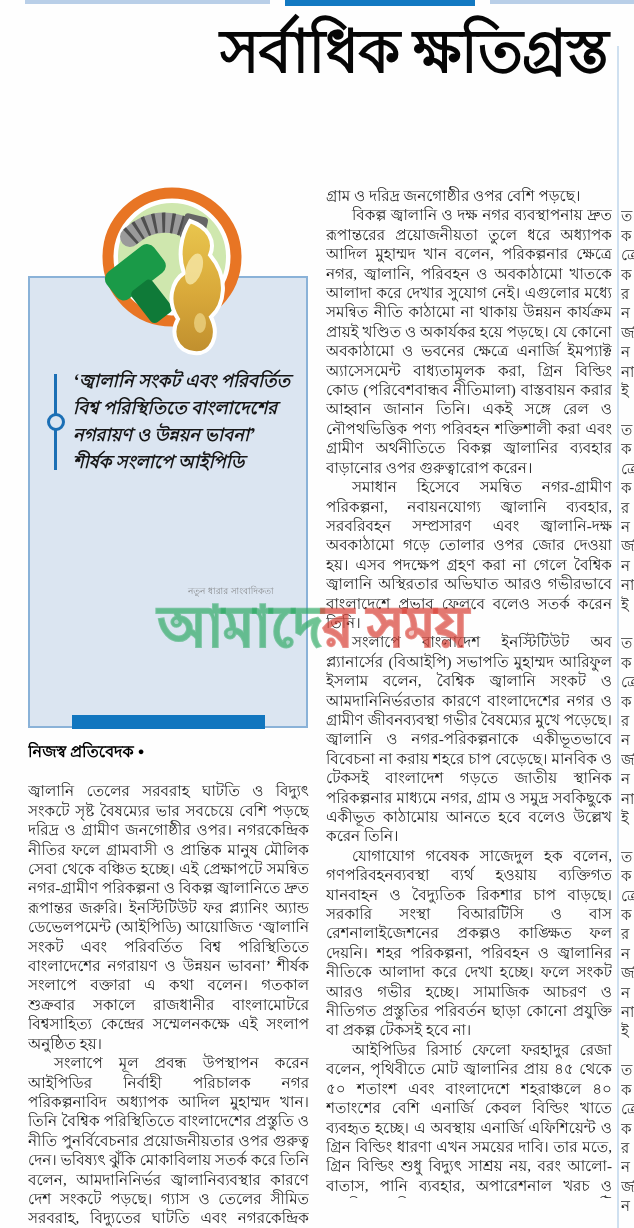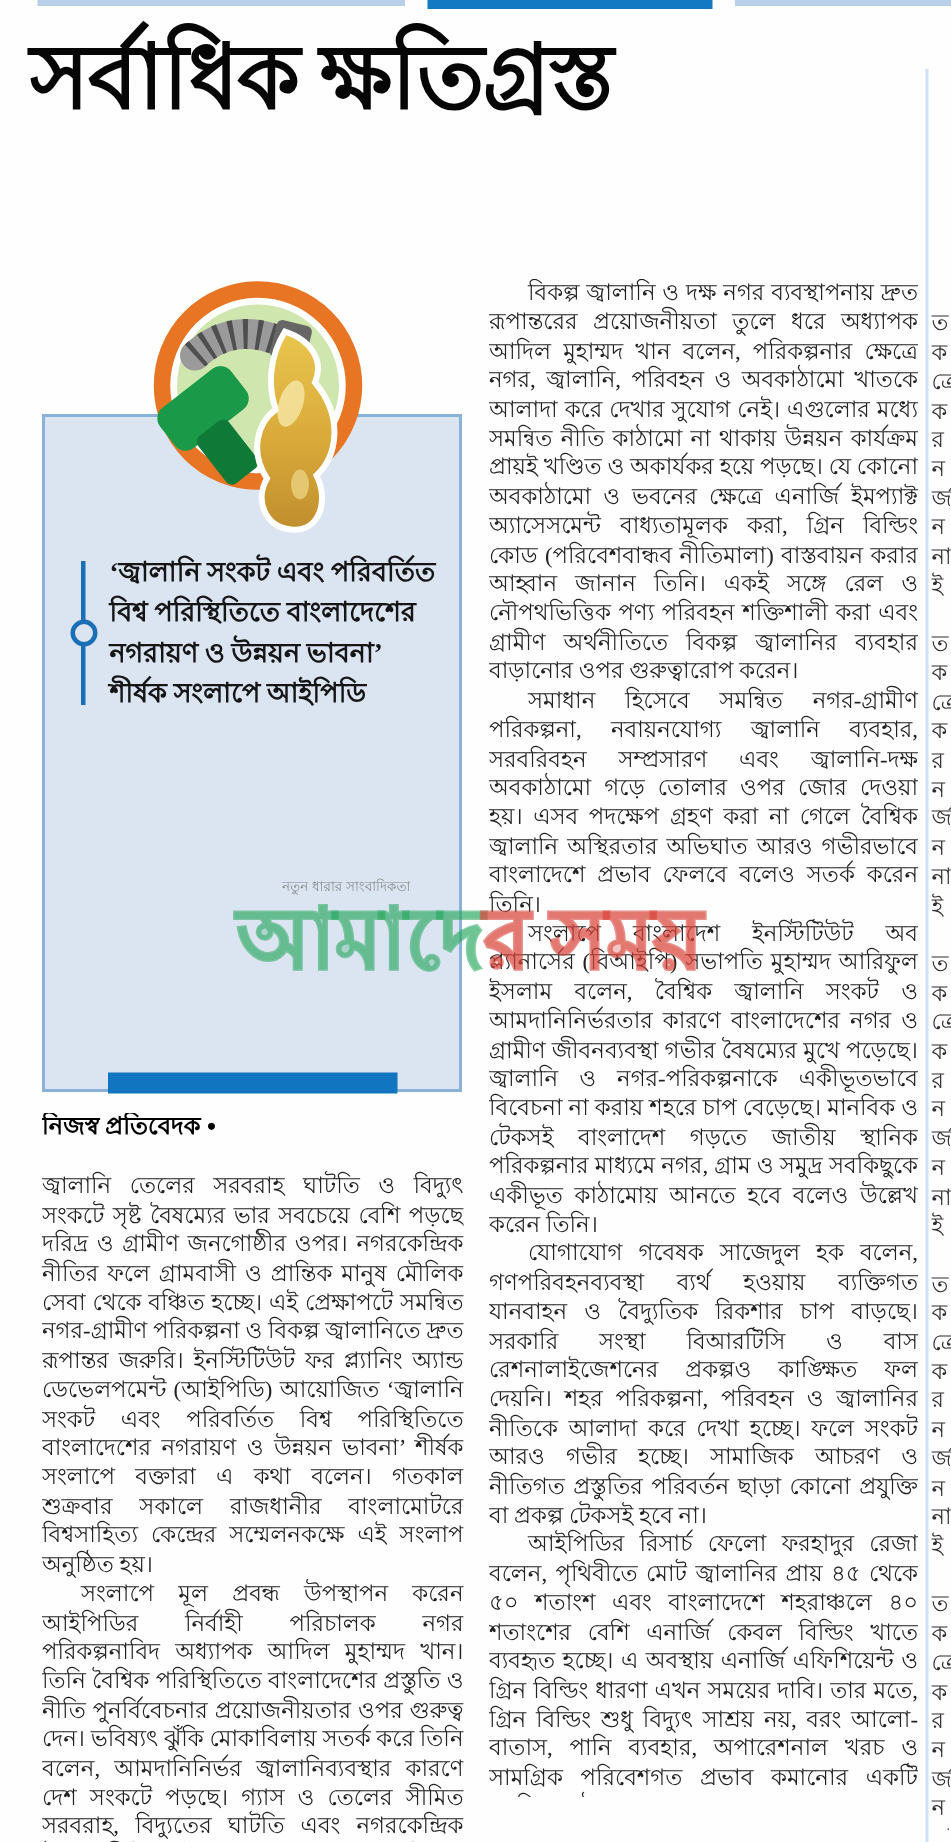--- a/index.html
+++ b/index.html
@@ -6,33 +6,33 @@
   .canvas{position:relative;width:634px;height:1228px;background:#fefefe;overflow:hidden;
           font-family:"Liberation Serif", serif;color:#1c1c1c;}
 
   
   .topbar{position:absolute;top:0;}
   .topbar-1{left:25px;width:245px;height:4px;background:#b9cfe8;}
   .topbar-2{left:285px;width:190px;height:6px;background:#1379c2;}
   .topbar-3{left:490px;width:144px;height:4px;background:#b9cfe8;}
 
   
-  .headline{position:absolute;left:20px;right:26px;top:12px;margin:0;text-align:left;
+  .headline{position:absolute;left:20px;right:26px;top:12px;margin:0;text-align:right;
             font-weight:700;color:#060606;font-size:60px;line-height:80px;letter-spacing:-1px;}
   .headline span{display:block;}
 
   
   .quote-box{position:absolute;left:28px;top:276px;width:280px;height:452px;box-sizing:border-box;
              background:#dbe5f1;border:2px solid #8ab2d8;z-index:1;}
   .quote-item{display:flex;align-items:stretch;margin:0 12px 14px 24px;}
   .quote-item.first{margin-top:90px;}
   .rail{position:relative;width:3px;background:#1b6fb5;margin:6px 16px 6px 0;flex:0 0 3px;}
   .ring{position:absolute;left:50%;top:50%;transform:translate(-50%,-50%);width:12px;height:12px;
         border:3px solid #1b6fb5;border-radius:50%;background:#dbe5f1;box-sizing:content-box;}
-  .quote-item p{margin:0;font-size:18px;line-height:27px;color:#161616;font-weight:600;}
+  .quote-item p{margin:0;font-size:18px;line-height:27px;color:#161616;font-weight:600;font-style:italic;}
 
   .box-bottom-bar{position:absolute;left:72px;top:715px;width:193px;height:14px;background:#1176bf;z-index:6;}
 
   
   .photo{position:absolute;left:90px;top:183px;z-index:5;}
 
   
   .col{position:absolute;text-align:justify;font-size:15.2px;line-height:19.4px;color:#222;overflow:hidden;}
   .col-left{left:28px;top:742px;width:281px;height:486px;}
   .col-right{left:326px;top:186px;width:286px;height:1012px;}
@@ -110,20 +110,21 @@
     </g>
   </svg>
 
   <div class="col col-left">
     <p class="byline"><span>নিজস্ব প্রতিবেদক</span> <span class="dot">●</span></p>
     <p class="body-p">জ্বালানি তেলের সরবরাহ ঘাটতি ও বিদ্যুৎ সংকটে সৃষ্ট বৈষম্যের ভার সবচেয়ে বেশি পড়ছে দরিদ্র ও গ্রামীণ জনগোষ্ঠীর ওপর। নগরকেন্দ্রিক নীতির ফলে গ্রামবাসী ও প্রান্তিক মানুষ মৌলিক সেবা থেকে বঞ্চিত হচ্ছে। এই প্রেক্ষাপটে সমন্বিত নগর-গ্রামীণ পরিকল্পনা ও বিকল্প জ্বালানিতে দ্রুত রূপান্তর জরুরি। ইনস্টিটিউট ফর প্ল্যানিং অ্যান্ড ডেভেলপমেন্ট (আইপিডি) আয়োজিত ‘জ্বালানি সংকট এবং পরিবর্তিত বিশ্ব পরিস্থিতিতে বাংলাদেশের নগরায়ণ ও উন্নয়ন ভাবনা’ শীর্ষক সংলাপে বক্তারা এ কথা বলেন। গতকাল শুক্রবার সকালে রাজধানীর বাংলামোটরে বিশ্বসাহিত্য কেন্দ্রের সম্মেলনকক্ষে এই সংলাপ অনুষ্ঠিত হয়।</p>
     <p class="body-p indent">সংলাপে মূল প্রবন্ধ উপস্থাপন করেন আইপিডির নির্বাহী পরিচালক নগর পরিকল্পনাবিদ অধ্যাপক আদিল মুহাম্মদ খান। তিনি বৈশ্বিক পরিস্থিতিতে বাংলাদেশের প্রস্তুতি ও নীতি পুনর্বিবেচনার প্রয়োজনীয়তার ওপর গুরুত্ব দেন। ভবিষ্যৎ ঝুঁকি মোকাবিলায় সতর্ক করে তিনি বলেন, আমদানিনির্ভর জ্বালানিব্যবস্থার কারণে দেশ সংকটে পড়ছে। গ্যাস ও তেলের সীমিত সরবরাহ, বিদ্যুতের ঘাটতি এবং নগরকেন্দ্রিক উন্নয়ন নীতিতে বৈষম্য বাড়ছে। ভবন ও পরিবহন খাতে অতিরিক্ত জ্বালানিনির্ভরতা, এসিনির্ভর স্থাপনা ও প্রাইভেট কারের প্রবণতা পরিস্থিতিকে আরও জটিল করেছে। যার প্রভাব</p>
   </div>
 
   <div class="col col-right">
+    <p class="body-p">গ্রাম ও দরিদ্র জনগোষ্ঠীর ওপর বেশি পড়ছে।</p>
     <p class="body-p indent">বিকল্প জ্বালানি ও দক্ষ নগর ব্যবস্থাপনায় দ্রুত রূপান্তরের প্রয়োজনীয়তা তুলে ধরে অধ্যাপক আদিল মুহাম্মদ খান বলেন, পরিকল্পনার ক্ষেত্রে নগর, জ্বালানি, পরিবহন ও অবকাঠামো খাতকে আলাদা করে দেখার সুযোগ নেই। এগুলোর মধ্যে সমন্বিত নীতি কাঠামো না থাকায় উন্নয়ন কার্যক্রম প্রায়ই খণ্ডিত ও অকার্যকর হয়ে পড়ছে। যে কোনো অবকাঠামো ও ভবনের ক্ষেত্রে এনার্জি ইমপ্যাক্ট অ্যাসেসমেন্ট বাধ্যতামূলক করা, গ্রিন বিল্ডিং কোড (পরিবেশবান্ধব নীতিমালা) বাস্তবায়ন করার আহ্বান জানান তিনি। একই সঙ্গে রেল ও নৌপথভিত্তিক পণ্য পরিবহন শক্তিশালী করা এবং গ্রামীণ অর্থনীতিতে বিকল্প জ্বালানির ব্যবহার বাড়ানোর ওপর গুরুত্বারোপ করেন।</p>
     <p class="body-p indent">সমাধান হিসেবে সমন্বিত নগর-গ্রামীণ পরিকল্পনা, নবায়নযোগ্য জ্বালানি ব্যবহার, সরবরিবহন সম্প্রসারণ এবং জ্বালানি-দক্ষ অবকাঠামো গড়ে তোলার ওপর জোর দেওয়া হয়। এসব পদক্ষেপ গ্রহণ করা না গেলে বৈশ্বিক জ্বালানি অস্থিরতার অভিঘাত আরও গভীরভাবে বাংলাদেশে প্রভাব ফেলবে বলেও সতর্ক করেন তিনি।</p>
     <p class="body-p indent">সংলাপে বাংলাদেশ ইনস্টিটিউট অব প্ল্যানার্সের (বিআইপি) সভাপতি মুহাম্মদ আরিফুল ইসলাম বলেন, বৈশ্বিক জ্বালানি সংকট ও আমদানিনির্ভরতার কারণে বাংলাদেশের নগর ও গ্রামীণ জীবনব্যবস্থা গভীর বৈষম্যের মুখে পড়েছে। জ্বালানি ও নগর-পরিকল্পনাকে একীভূতভাবে বিবেচনা না করায় শহরে চাপ বেড়েছে। মানবিক ও টেকসই বাংলাদেশ গড়তে জাতীয় স্থানিক পরিকল্পনার মাধ্যমে নগর, গ্রাম ও সমুদ্র সবকিছুকে একীভূত কাঠামোয় আনতে হবে বলেও উল্লেখ করেন তিনি।</p>
     <p class="body-p indent">যোগাযোগ গবেষক সাজেদুল হক বলেন, গণপরিবহনব্যবস্থা ব্যর্থ হওয়ায় ব্যক্তিগত যানবাহন ও বৈদ্যুতিক রিকশার চাপ বাড়ছে। সরকারি সংস্থা বিআরটিসি ও বাস রেশনালাইজেশনের প্রকল্পও কাঙ্ক্ষিত ফল দেয়নি। শহর পরিকল্পনা, পরিবহন ও জ্বালানির নীতিকে আলাদা করে দেখা হচ্ছে। ফলে সংকট আরও গভীর হচ্ছে। সামাজিক আচরণ ও নীতিগত প্রস্তুতির পরিবর্তন ছাড়া কোনো প্রযুক্তি বা প্রকল্প টেকসই হবে না।</p>
     <p class="body-p indent">আইপিডির রিসার্চ ফেলো ফরহাদুর রেজা বলেন, পৃথিবীতে মোট জ্বালানির প্রায় ৪৫ থেকে ৫০ শতাংশ এবং বাংলাদেশে শহরাঞ্চলে ৪০ শতাংশের বেশি এনার্জি কেবল বিল্ডিং খাতে ব্যবহৃত হচ্ছে। এ অবস্থায় এনার্জি এফিশিয়েন্ট ও গ্রিন বিল্ডিং ধারণা এখন সময়ের দাবি। তার মতে, গ্রিন বিল্ডিং শুধু বিদ্যুৎ সাশ্রয় নয়, বরং আলো-বাতাস, পানি ব্যবহার, অপারেশনাল খরচ ও সামগ্রিক পরিবেশগত প্রভাব কমানোর একটি সমন্বিত কাঠামো।</p>
 
   </div>
 
   <div class="watermark">
     <span class="wm-tagline">নতুন ধারার সাংবাদিকতা</span>

